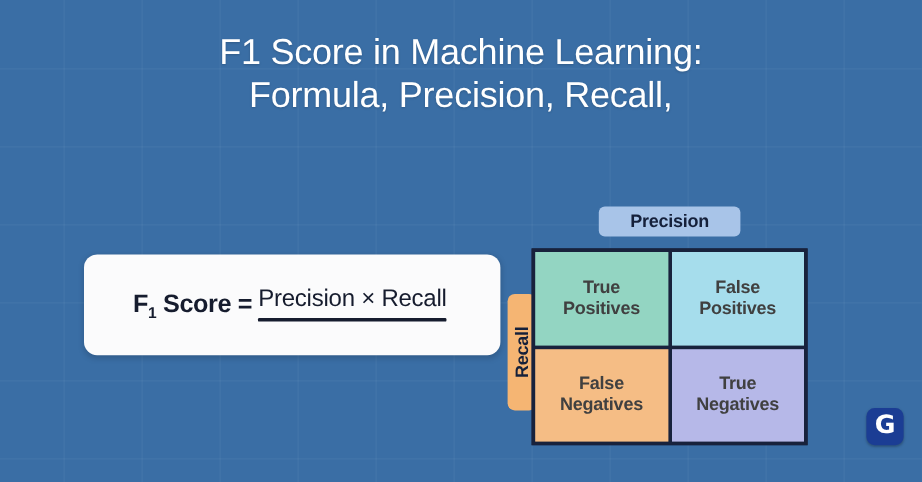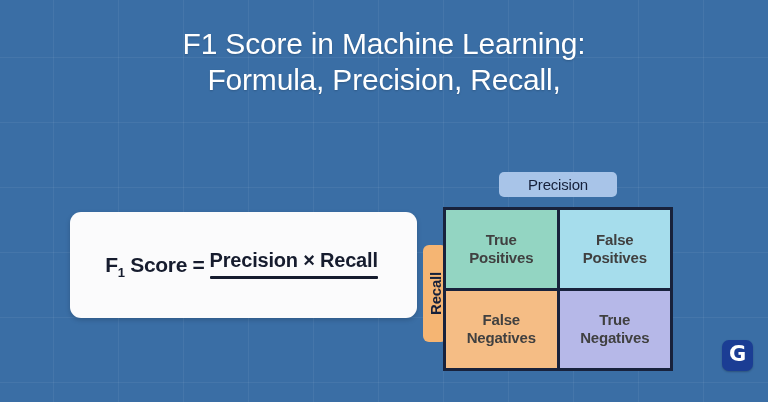--- a/index.html
+++ b/index.html
@@ -45,21 +45,21 @@
     text-shadow: 0 1px 2px rgba(0,0,0,0.18);
     white-space: nowrap;
   }
 
   
   #formula-card {
     position: absolute;
     left: 70px;
     top: 212px;
     width: 347px;
-    height: 106px;
+    height: 84px;
     background: #fbfbfc;
     border-radius: 11px;
     box-shadow: 0 2px 5px rgba(0,0,0,0.18);
     display: flex;
     align-items: center;
     justify-content: center;
   }
   #formula {
     display: flex;
     align-items: center;
@@ -79,21 +79,21 @@
     line-height: 0;
   }
   #fraction {
     display: flex;
     flex-direction: column;
     align-items: center;
     margin-left: 5px;
   }
   #fraction .frac-term {
     font-size: 20px;
-    font-weight: bold;
+    font-weight: normal;
     white-space: nowrap;
     letter-spacing: -0.2px;
     line-height: 25px;
   }
   #fraction-bar {
     width: 100%;
     height: 3px;
     background: #161c2e;
     margin: 3px 0;
     border-radius: 1px;
@@ -106,21 +106,21 @@
     top: 172px;
     width: 118px;
     height: 25px;
     background: #a8c4e8;
     border-radius: 5px;
     display: flex;
     align-items: center;
     justify-content: center;
     color: #15203a;
     font-size: 15px;
-    font-weight: normal;
+    font-weight: bold;
     letter-spacing: -0.2px;
   }
 
   
   #recall-label {
     position: absolute;
     left: 423px;
     top: 245px;
     width: 24px;
     height: 97px;

